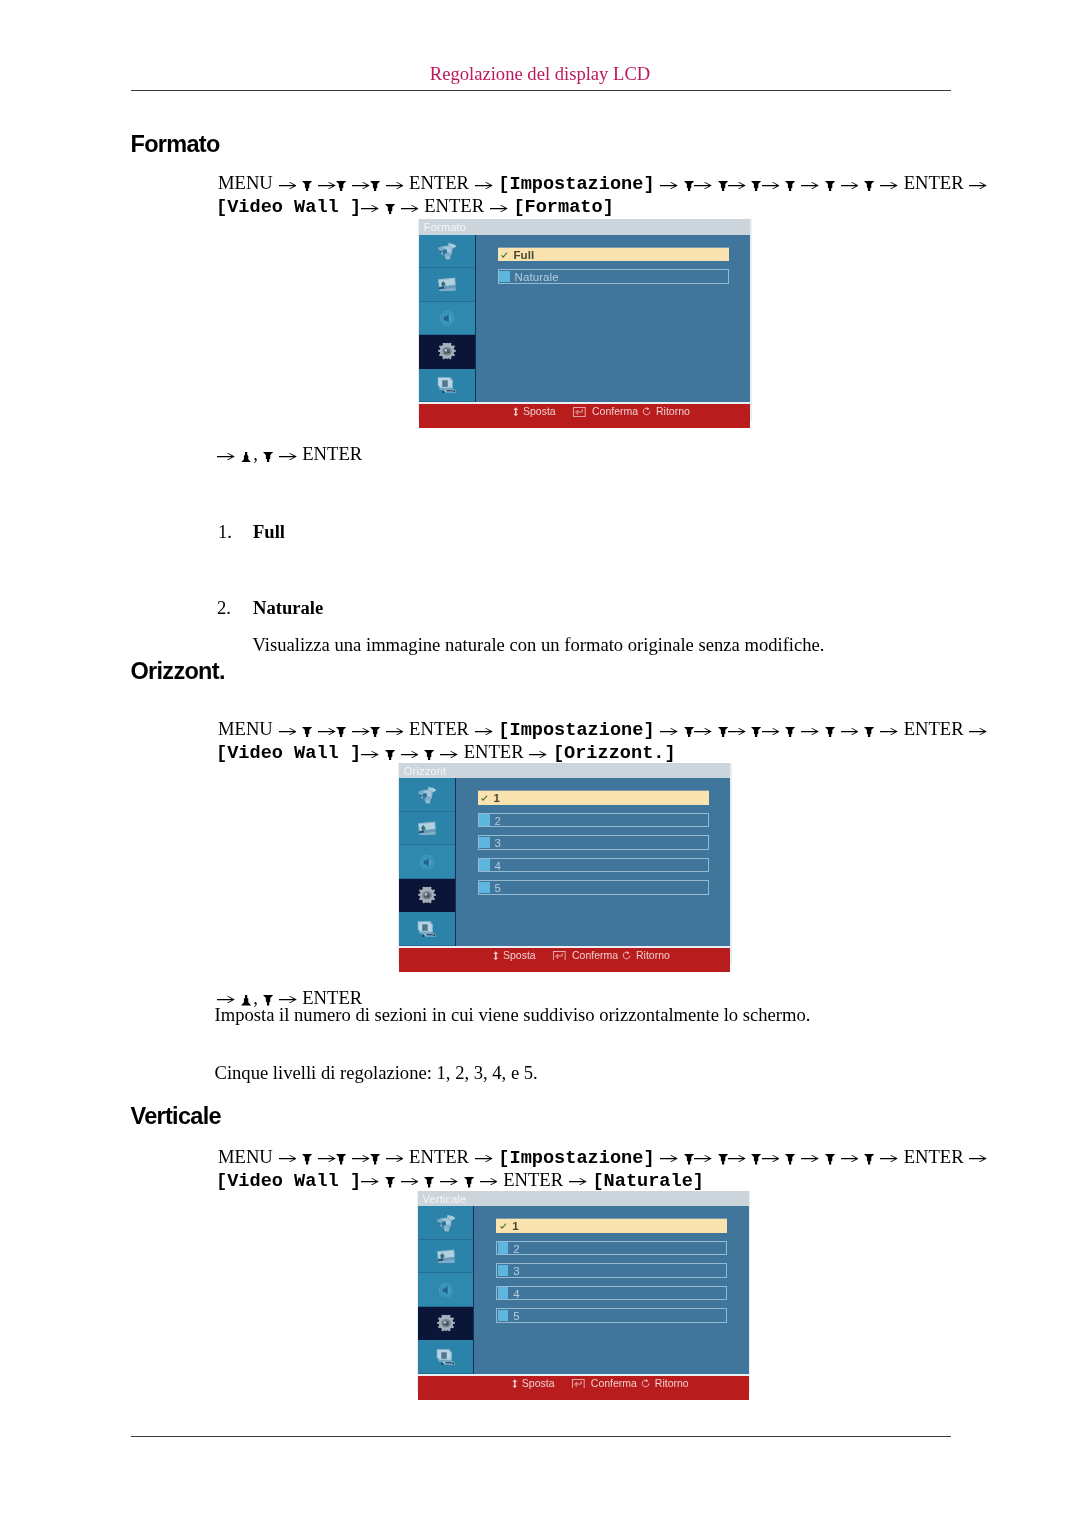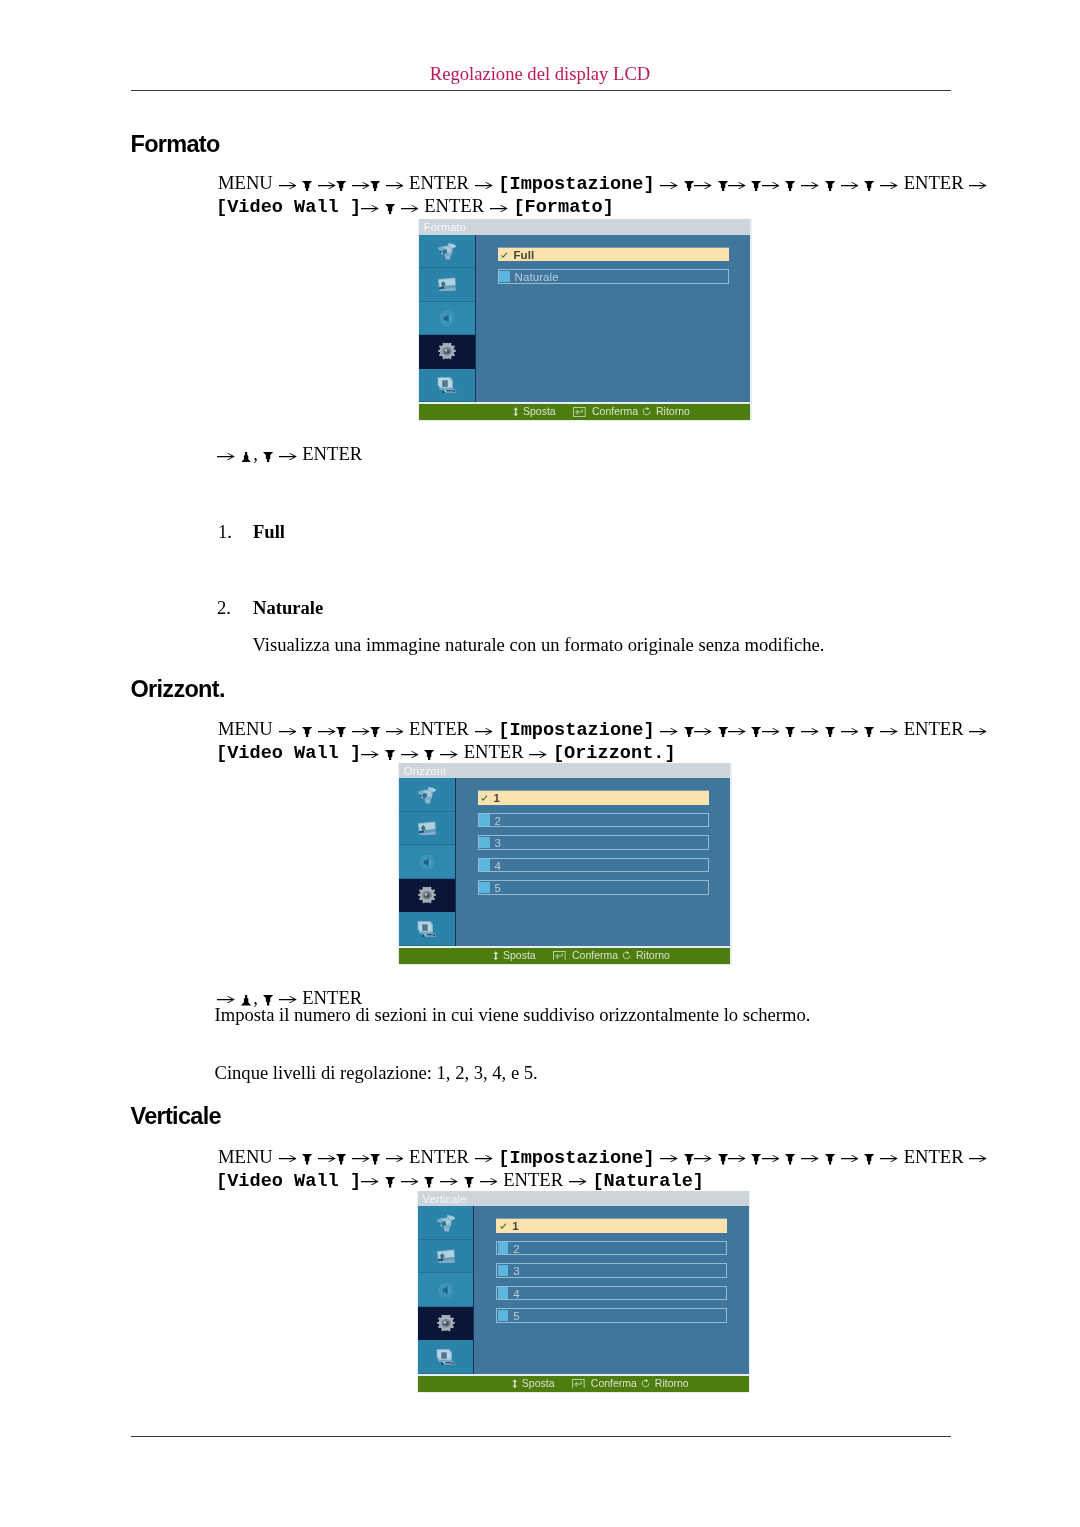--- a/index.html
+++ b/index.html
@@ -37,21 +37,21 @@
        background:#ccd4dc;color:#f4f7f9;font-size:11px;line-height:17px;
        padding-left:4.8px;box-sizing:border-box;letter-spacing:0.2px;}
   .osd-side{position:absolute;left:1px;top:15.5px;width:55.5px;height:167.5px;background:#2c83a9;
        border-right:1.5px solid #12325a;box-sizing:content-box;}
   .osd-cell{position:relative;width:55.5px;height:33.5px;box-sizing:border-box;
        border-bottom:1px solid #246f93;}
   .osd-cell.sel{background:#0b1538;border-bottom-color:#0b1538;}
   .osd-cell.c3{background:#2f88ae;}
   .osd-cell svg{position:absolute;left:50%;top:50%;transform:translate(-50%,-48%);}
   .osd-body{position:absolute;left:57.5px;top:15.5px;width:274.5px;height:167.5px;background:#40759C;}
-  .osd-foot{position:absolute;left:1px;top:185px;width:331px;height:16px;background:#4d7c0f;
+  .osd-foot{position:absolute;left:1px;top:185px;width:331px;height:24px;background:#b91c1c;
        color:#ffffff;font-size:10.5px;line-height:15px;}
   .osd-foot .foot-inner{opacity:0.78;}
   .foot-inner{position:absolute;left:0;top:0;width:100%;white-space:nowrap;}
   .foot-item{position:absolute;top:0;}
   .foot-item svg{position:absolute;left:0;top:3px;}
   .foot-item span{position:absolute;left:12px;top:0;white-space:nowrap;}
 
   .osd-row{position:absolute;left:22px;width:231px;height:14.5px;box-sizing:border-box;}
   .osd-row.hi{background:#fae3ae;border-top:1.6px solid #7e9cb0;}
   .osd-row.un{border:1px solid #95bbd1;}
@@ -240,21 +240,21 @@
         <path d="M0 0 H20.8 L14.9 6.2 V13.3 L12.7 15.1 V21.1 H8.1 V15.1 L5.9 13.3 V6.2 Z" fill="#000"></path>
       </svg><span class="sp"></span><svg class="arR" viewBox="0 0 37 15.4" preserveAspectRatio="none">
         <path d="M0 6.2 H30.5 L21 0.8 L22.8 0 L37 7.7 L22.8 15.4 L21 14.6 L30.5 9.2 H0 Z" fill="#000"></path>
       </svg><span class="sp"></span><span>ENTER</span></div>
   <div class="num" style="left:218px;top:520.5px">1.</div>
   <div class="numlbl" style="left:253px;top:520.5px">Full</div>
   <div class="num" style="left:217px;top:597px">2.</div>
   <div class="numlbl" style="left:253px;top:597px">Naturale</div>
   <div class="bt" style="left:252.5px;top:634px">Visualizza una immagine naturale con un formato originale senza modifiche.</div>
 
-  <div class="sec" style="top:676px">Orizzont.</div>
+  <div class="sec" style="top:658px">Orizzont.</div>
   <div class="bt" style="left:218px;top:718px"><span>MENU</span><span class="sp"></span><svg class="arR" viewBox="0 0 37 15.4" preserveAspectRatio="none">
         <path d="M0 6.2 H30.5 L21 0.8 L22.8 0 L37 7.7 L22.8 15.4 L21 14.6 L30.5 9.2 H0 Z" fill="#000"></path>
       </svg><span class="sp"></span><svg class="arD" viewBox="0 0 20.8 21.1" preserveAspectRatio="none">
         <path d="M0 0 H20.8 L14.9 6.2 V13.3 L12.7 15.1 V21.1 H8.1 V15.1 L5.9 13.3 V6.2 Z" fill="#000"></path>
       </svg><span class="sp"></span><svg class="arR" viewBox="0 0 37 15.4" preserveAspectRatio="none">
         <path d="M0 6.2 H30.5 L21 0.8 L22.8 0 L37 7.7 L22.8 15.4 L21 14.6 L30.5 9.2 H0 Z" fill="#000"></path>
       </svg><svg class="arD" viewBox="0 0 20.8 21.1" preserveAspectRatio="none">
         <path d="M0 0 H20.8 L14.9 6.2 V13.3 L12.7 15.1 V21.1 H8.1 V15.1 L5.9 13.3 V6.2 Z" fill="#000"></path>
       </svg><span class="sp"></span><svg class="arR" viewBox="0 0 37 15.4" preserveAspectRatio="none">
         <path d="M0 6.2 H30.5 L21 0.8 L22.8 0 L37 7.7 L22.8 15.4 L21 14.6 L30.5 9.2 H0 Z" fill="#000"></path>

